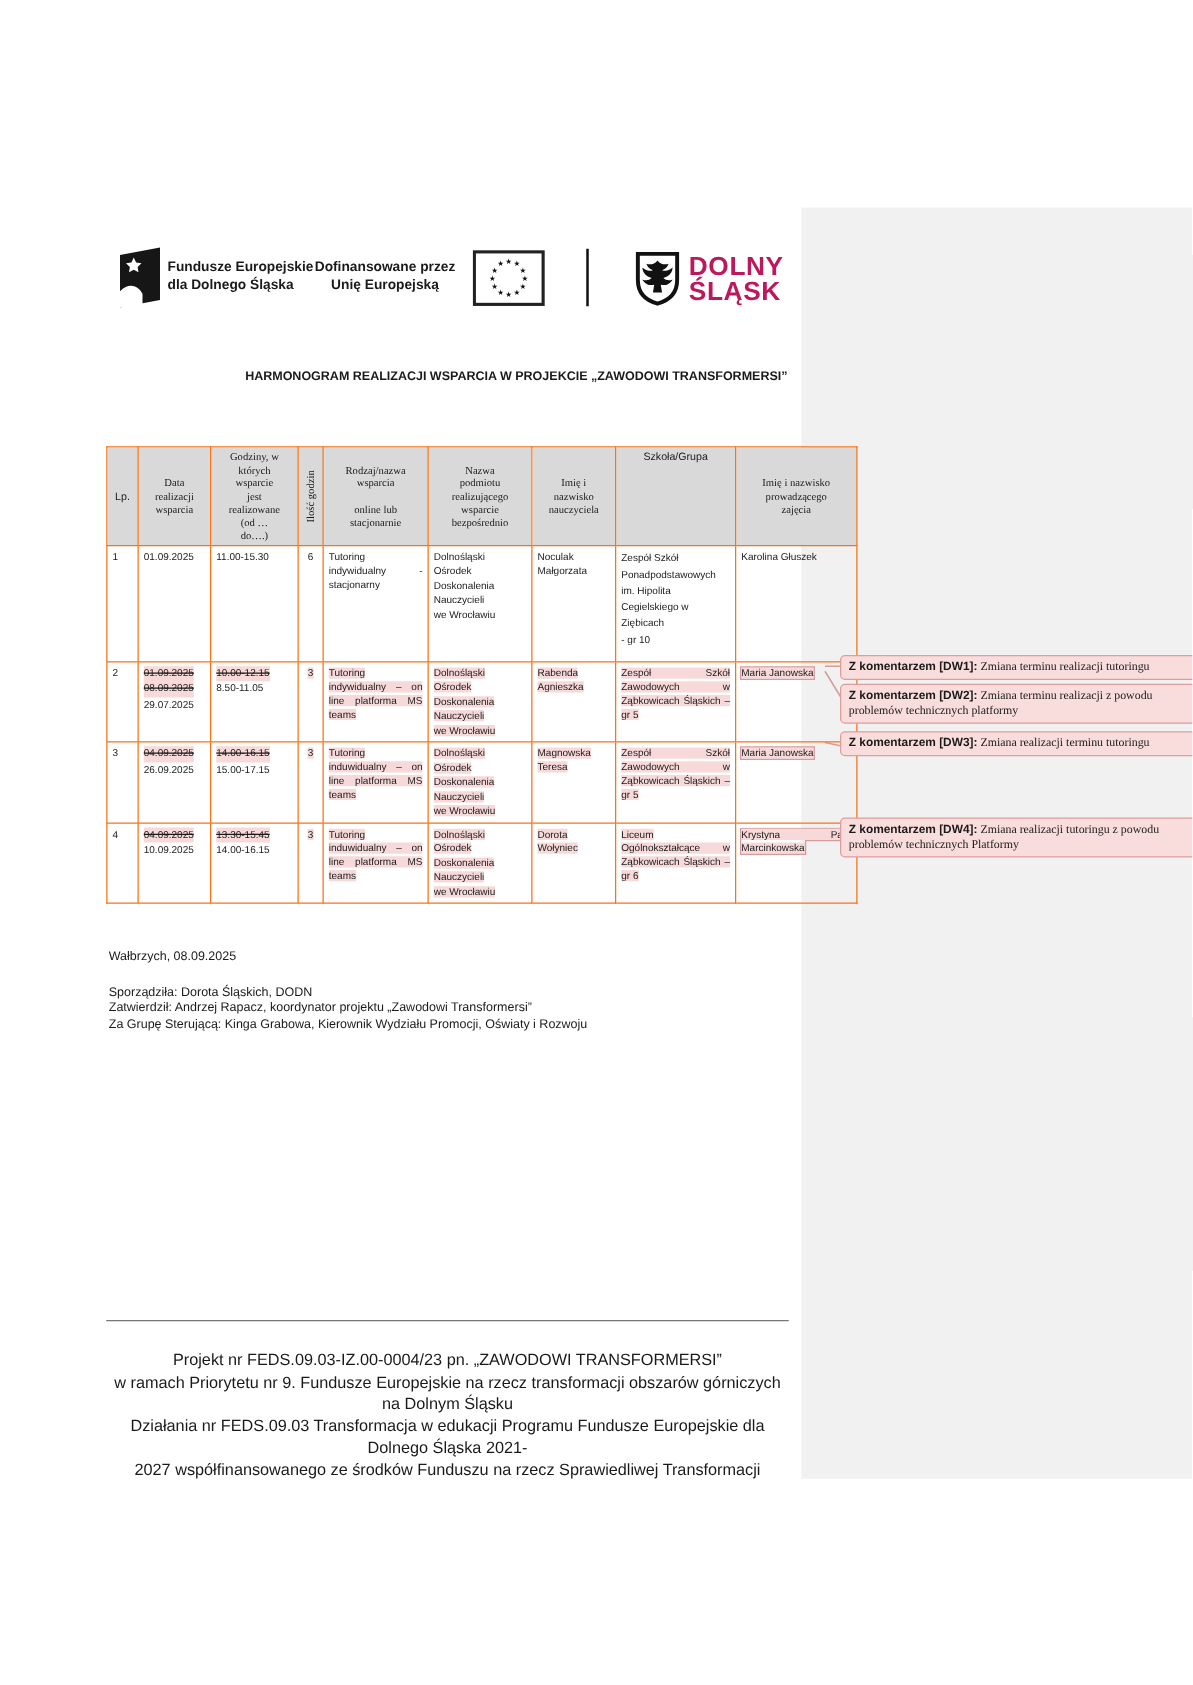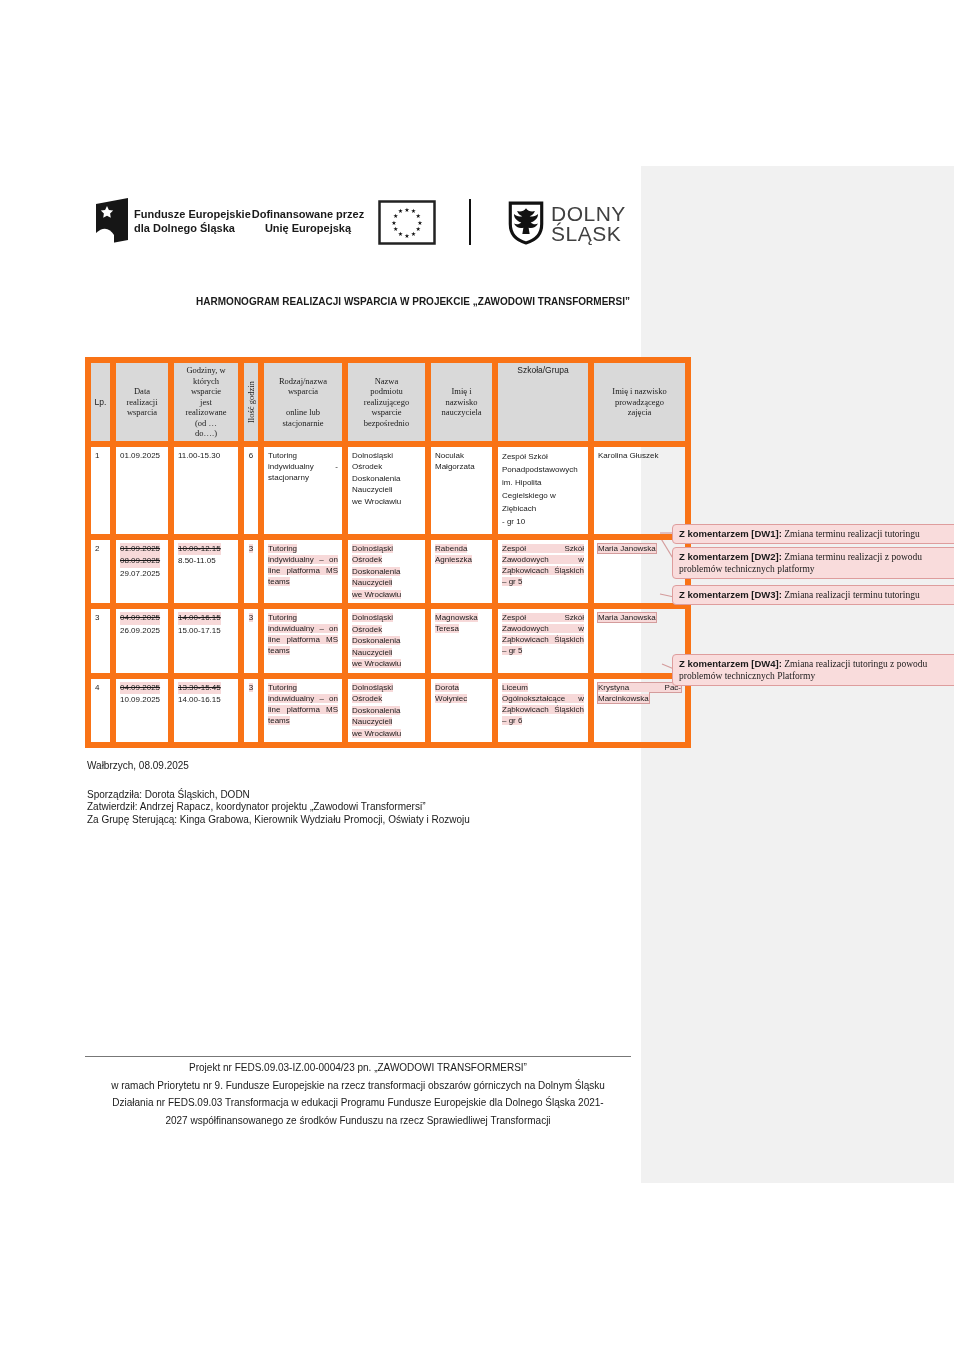--- a/index.html
+++ b/index.html
@@ -7,29 +7,29 @@
         font-family:"Liberation Sans",sans-serif;color:#1a1a1a;}
   .markup-area{position:absolute;left:641px;top:166px;width:313px;height:1017px;background:#f1f1f1;}
 
   
   .fe-icon{position:absolute;left:95px;top:197px;}
   .fe-text{position:absolute;left:134px;top:207px;font-size:11px;font-weight:bold;line-height:14px;}
   .eu-text{position:absolute;left:248px;top:207px;width:120px;text-align:center;font-size:11px;font-weight:bold;line-height:14px;}
   .eu-flag{position:absolute;left:378px;top:200px;}
   .logo-divider{position:absolute;left:469px;top:199px;width:2px;height:46px;background:#111;}
   .ds-crest{position:absolute;left:508px;top:201px;}
-  .ds-text{position:absolute;left:551px;top:204px;font-size:21px;font-weight:400;line-height:20px;letter-spacing:.5px;color:#404040;}
+  .ds-text{position:absolute;left:551px;top:204px;font-size:21px;font-weight:700;line-height:20px;letter-spacing:.5px;color:#be185d;}
 
   
   .doc-title{position:absolute;left:85px;top:296px;width:545px;text-align:right;font-size:10px;font-weight:bold;}
   .doc-subtitle{position:absolute;left:85px;top:320px;width:545px;text-align:center;font-size:11px;font-weight:bold;}
 
   
   table.sched{position:absolute;left:85px;top:357px;width:600px;border-collapse:collapse;table-layout:fixed;}
-  .sched th,.sched td{border:6px solid #f97316;vertical-align:top;overflow:hidden;}
+  .sched th,.sched td{border:1px solid #f97316;vertical-align:top;overflow:hidden;}
   .sched thead tr{height:73px;}
   .sched th{background:#d9d9d9;font-family:"Liberation Serif",serif;font-weight:normal;font-size:8.5px;
             line-height:10.5px;text-align:center;vertical-align:middle;white-space:pre-line;padding:2px 1px;}
   .sched th.sans{font-family:"Liberation Sans",sans-serif;}
   .sched th.top{vertical-align:top;}
   .vertical{writing-mode:vertical-rl;transform:rotate(180deg);margin:0 auto;height:68px;
             font-family:"Liberation Serif",serif;font-size:8.5px;}
   .sched td{font-size:8px;line-height:11px;padding:3px 4px;background:transparent;}
   .sched tbody tr:nth-child(1){height:93px;}
   .sched tbody tr:nth-child(2){height:60px;}
@@ -54,21 +54,21 @@
   .comment b{font-family:"Liberation Sans",sans-serif;font-size:9.5px;}
   .c1{top:524px;}
   .c2{top:547px;}
   .c3{top:585px;}
   .c4{top:654px;}
 
   
   .signoff{position:absolute;left:87px;top:760px;font-size:10px;line-height:12.5px;}
   .signoff .gap{height:16px;}
   .footer{position:absolute;left:85px;top:1056px;width:546px;border-top:1px solid #777;
-          padding-top:2px;text-align:center;font-size:10px;line-height:17.5px;}
+          padding-top:22px;text-align:center;font-size:13px;line-height:17.5px;}
 </style>
 </head>
 <body>
 
 <div class="page">
 
   <div class="markup-area"></div>
 
   <span class="fe-icon">
     <svg width="34" height="50" viewBox="0 0 34 50">

